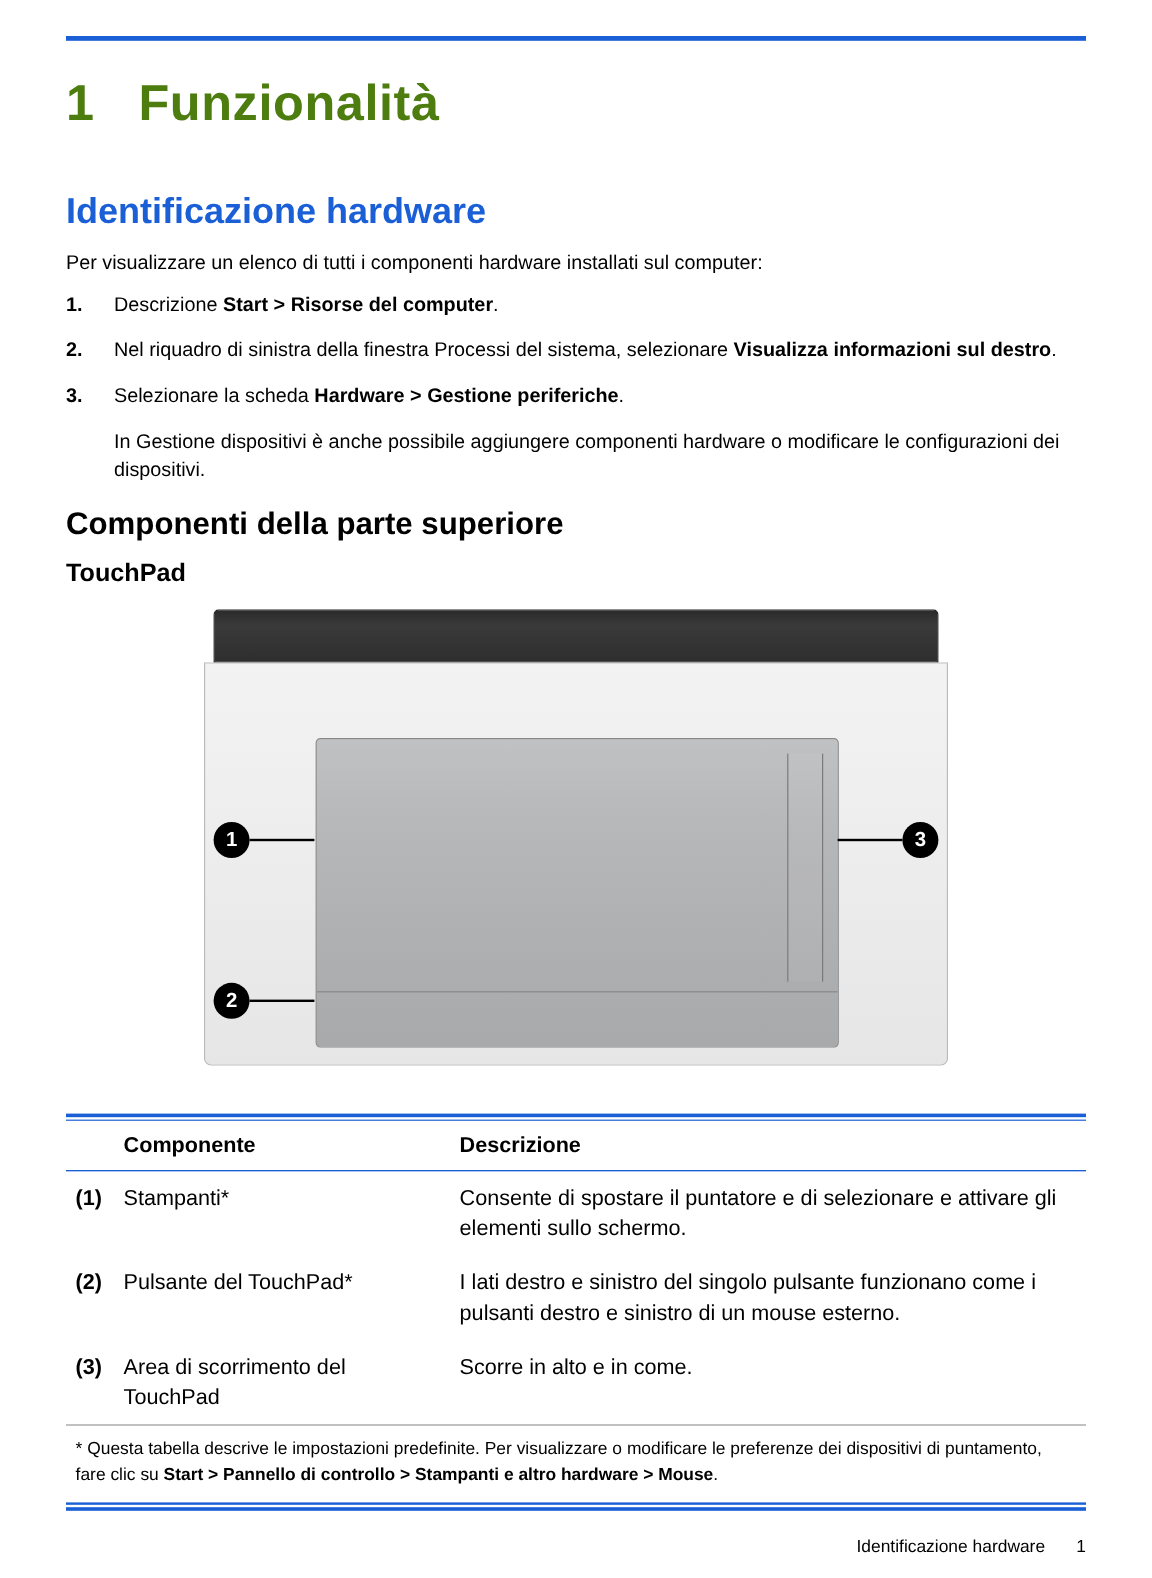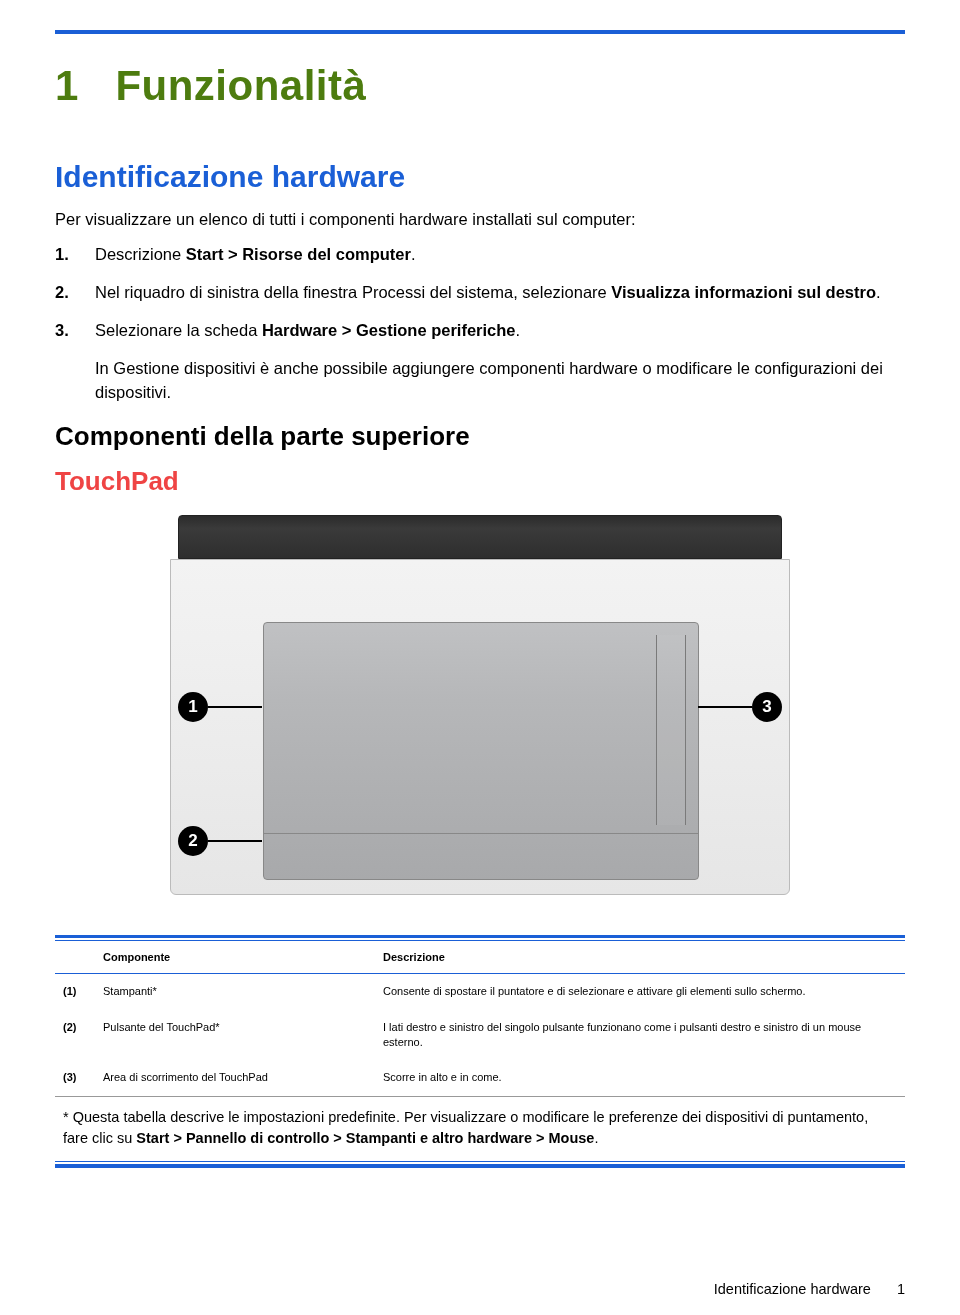--- a/index.html
+++ b/index.html
@@ -55,22 +55,22 @@
     line-height: 1.45;
   }
   .h2b {
     color: #000000;
     font-size: 26px;
     font-weight: bold;
     margin-top: 12px;
     margin-bottom: 14px;
   }
   .h3 {
-    color: #ef4444;
-    font-size: 26px;
+    color: #000000;
+    font-size: 21px;
     font-weight: bold;
     margin-bottom: 18px;
   }
   .figure {
     width: 620px;
     height: 380px;
     margin: 0 auto 40px auto;
     position: relative;
   }
   .laptop-top {
@@ -138,21 +138,21 @@
     font-weight: bold;
   }
   .table-wrap {
     margin-top: 6px;
   }
   .table-rule-top { height: 3.5px; background: #1a5fd6; margin-bottom: 2px; }
   .table-rule-thin { height: 1.5px; background: #1a5fd6; }
   .tbl {
     width: 100%;
     border-collapse: collapse;
-    font-size: 11px;
+    font-size: 18px;
   }
   .tbl th {
     text-align: left;
     font-weight: bold;
     padding: 10px 8px;
     border-bottom: 1.5px solid #1a5fd6;
     border-top: 1.5px solid #1a5fd6;
   }
   .tbl td {
     padding: 10px 8px;

